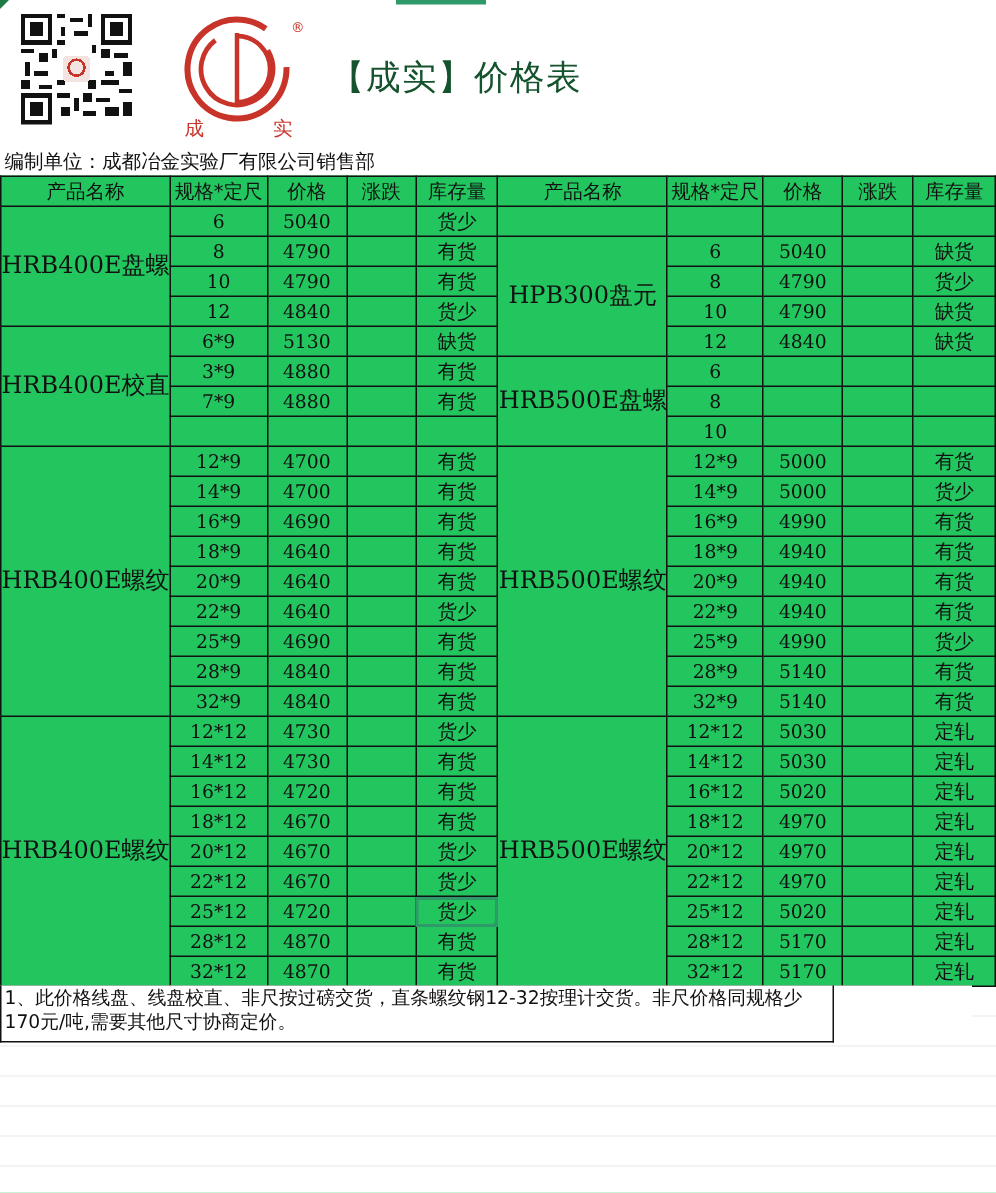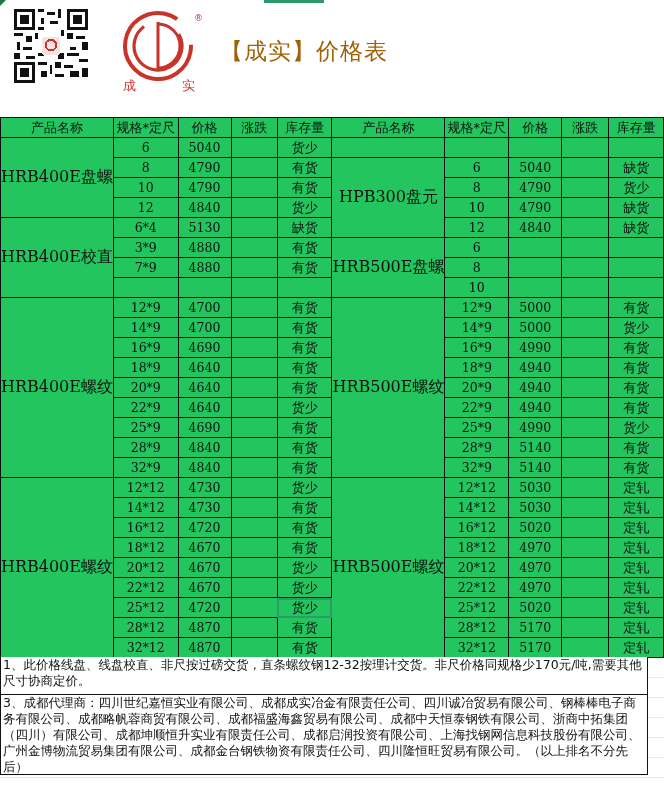--- a/index.html
+++ b/index.html
@@ -10,38 +10,38 @@
       linear-gradient(to bottom, #d6d6d6 1px, transparent 1px);
     background-size: 100% 20px; background-position: 0 -3px; opacity:.55; }
   .gridtop { position:absolute; left:0; top:0; width:664px; height:4px; border-bottom:1px solid #d0d0d0; }
   .gridtop span { position:absolute; top:0; height:5px; border-left:1px solid #c8c8c8; }
   .greenbar { position:absolute; left:264px; top:0; width:60px; height:3px; background:#2e9a6a; }
   .corner { position:absolute; left:0; top:0; width:0; height:0; border-top:6px solid #1d7a45; border-right:6px solid transparent; }
 
   .header { position:absolute; left:0; top:0; width:664px; height:117px; background:#fff; }
   .qr { position:absolute; left:14px; top:9px; width:74px; height:74px; }
   .logo { position:absolute; left:118px; top:6px; width:90px; height:86px; }
-  .title { position:absolute; left:220px; top:36px; font-size:23px; color:#a16207;
+  .title { position:absolute; left:220px; top:36px; font-size:23px; color:#14532d;
            font-family:"DejaVu Serif", "Liberation Serif", serif; letter-spacing:1px; }
   .org { position:absolute; left:3px; top:99px; font-size:13px; }
   .date { position:absolute; left:459px; top:99px; font-size:13px; }
 
   table.sheet { position:absolute; left:0; top:117px; border-collapse:collapse; table-layout:fixed;
     font-family:"DejaVu Serif", "Liberation Serif", serif; font-size:12.5px; background:#22c55e; }
   table.sheet td, table.sheet th { border:1px solid #111; height:19px; padding:0; text-align:center;
     white-space:nowrap; overflow:hidden; font-weight:normal; }
   table.sheet th { font-family:"DejaVu Sans", "Liberation Sans", sans-serif; font-size:13px; }
   td.name { font-size:16px; }
   td.stock { font-family:"DejaVu Sans", "Liberation Sans", sans-serif; font-size:13px; }
   td.selected { outline:2px solid #2e9a6a; outline-offset:-2px; position:relative; }
   td.selected::after { content:""; position:absolute; right:-2px; bottom:-2px; width:4px; height:4px; background:#2e9a6a; }
 
   .notes { position:absolute; left:0; top:657px; width:648px; font-size:12.5px; line-height:16px;
            font-family:"DejaVu Sans", "Liberation Sans", sans-serif; background:#fff; }
-  .note { border:1px solid #111; border-top:none; padding:0 2px; box-sizing:border-box; width:648px; }
+  .note { border:1px solid #111; border-top:none; padding:0 2px; box-sizing:border-box; width:556px; }
   .note1 { height:38px; }
   .note2 { height:18px; }
   .note3 { height:80px; }
 </style>
 </head>
 <body>
 
 <div class="gridbg"></div>
 <div class="gridtop">
   <span style="left:88px"></span>
@@ -108,20 +108,21 @@
     <circle cx="40" cy="40" r="33" fill="none" stroke="#c8342a" stroke-width="4" stroke-dasharray="170 30" transform="rotate(10 40 40)"></circle>
     <circle cx="40" cy="40" r="24" fill="none" stroke="#c8342a" stroke-width="3.2" stroke-dasharray="110 40" transform="rotate(-30 40 40)"></circle>
     <line x1="40" y1="16" x2="40" y2="64" stroke="#c8342a" stroke-width="3"></line>
     <path d="M40 18 A22 22 0 0 1 40 62" fill="none" stroke="#c8342a" stroke-width="3"></path>
     <text x="76" y="15" font-size="9" fill="#c8342a">®</text>
     <text x="5" y="84" font-size="13" fill="#c8342a" font-family="DejaVu Serif, serif">成</text>
     <text x="64" y="84" font-size="13" fill="#c8342a" font-family="DejaVu Serif, serif">实</text>
   </svg>
 
   <div class="title">【成实】价格表</div>
+  <div class="org">编制单位：成都冶金实验厂有限公司销售部</div>
 </div>
 
 <div class="corner"></div>
 <div class="greenbar"></div>
 
 <table class="sheet" id="sheet">
   <colgroup>
     <col style="width:88px">
       <col style="width:66px">
       <col style="width:59px">
@@ -186,21 +187,21 @@
         <td>4840</td>
         <td></td>
         <td class="stock">货少</td>
         <td>10</td>
         <td>4790</td>
         <td></td>
         <td class="stock">缺货</td>
       </tr>
       <tr>
         <td class="name" rowspan="4">HRB400E校直</td>
-        <td>6*4</td>
+        <td>6*9</td>
         <td>5130</td>
         <td></td>
         <td class="stock">缺货</td>
         <td>12</td>
         <td>4840</td>
         <td></td>
         <td class="stock">缺货</td>
       </tr>
       <tr>
         <td>3*9</td>
@@ -415,14 +416,13 @@
         <td>32*12</td>
         <td>5170</td>
         <td></td>
         <td class="stock">定轧</td>
       </tr>
     </tbody>
 </table>
 
 <div class="notes">
   <div class="note note1">1、此价格线盘、线盘校直、非尺按过磅交货，直条螺纹钢12-32按理计交货。非尺价格同规格少170元/吨,需要其他尺寸协商定价。</div>
-  <div class="note note3">3、成都代理商：四川世纪嘉恒实业有限公司、成都成实冶金有限责任公司、四川诚冶贸易有限公司、钢棒棒电子商务有限公司、成都略帆蓉商贸有限公司、成都福盛海鑫贸易有限公司、成都中天恒泰钢铁有限公司、浙商中拓集团（四川）有限公司、成都坤顺恒升实业有限责任公司、成都启润投资有限公司、上海找钢网信息科技股份有限公司、广州金博物流贸易集团有限公司、成都金台钢铁物资有限责任公司、四川隆恒旺贸易有限公司。（以上排名不分先后）</div>
 </div>
 
 </body></html>

